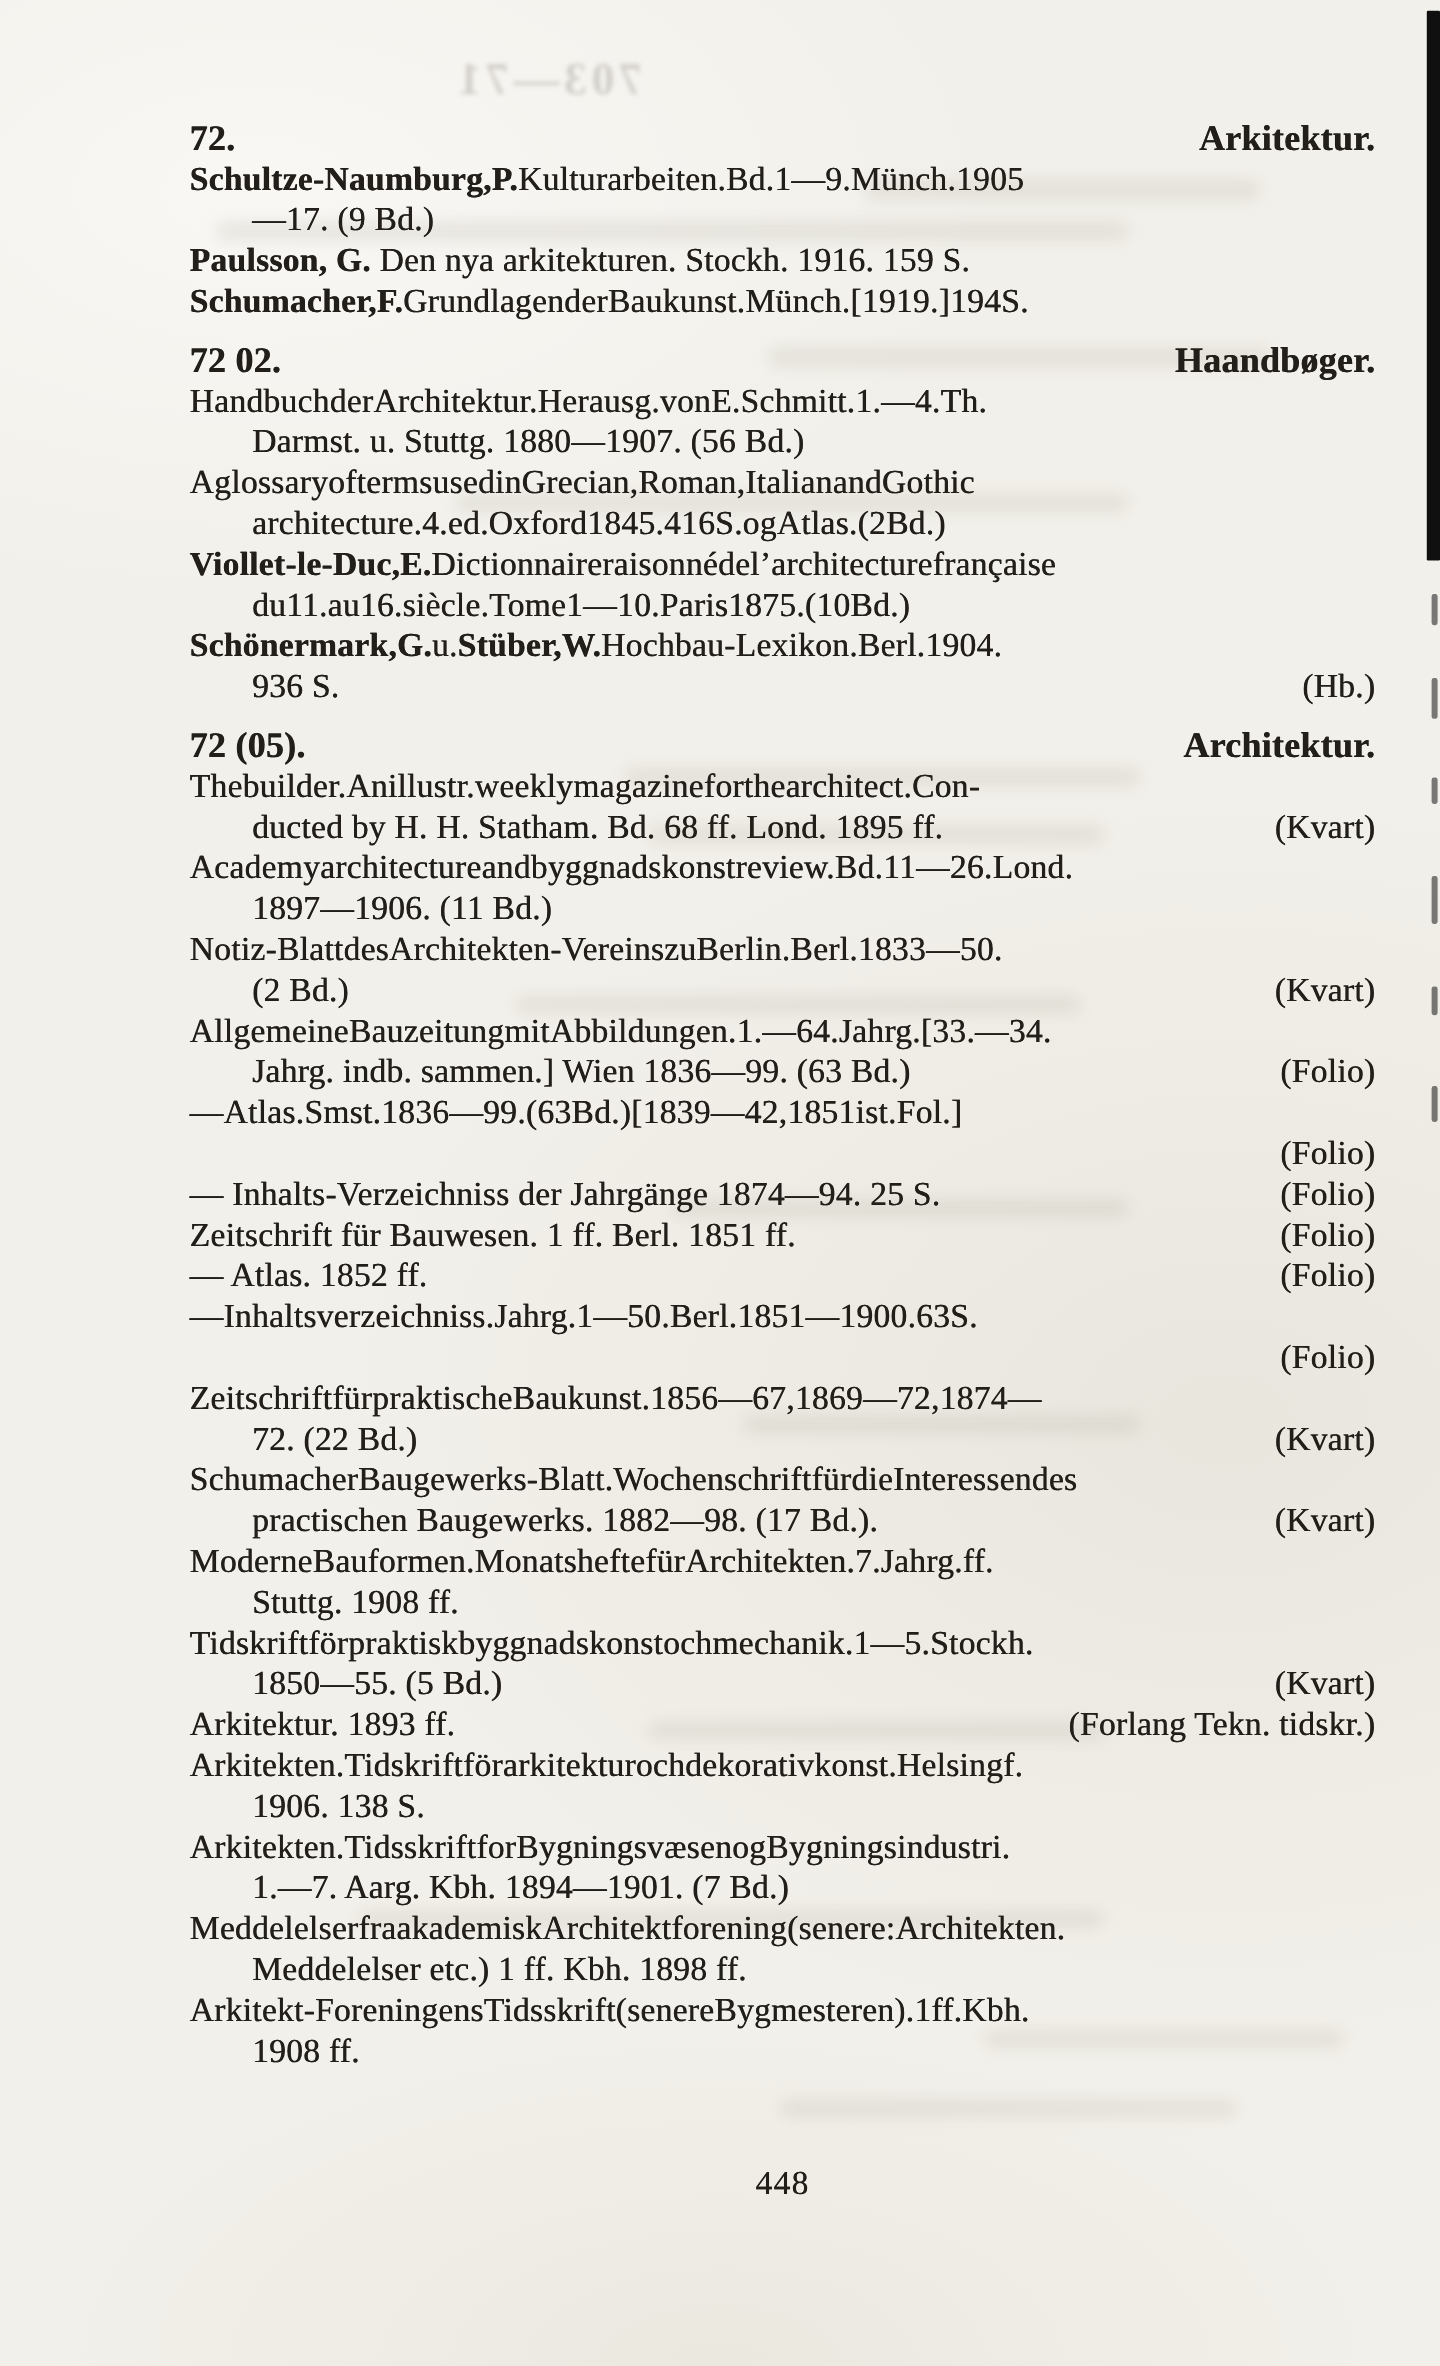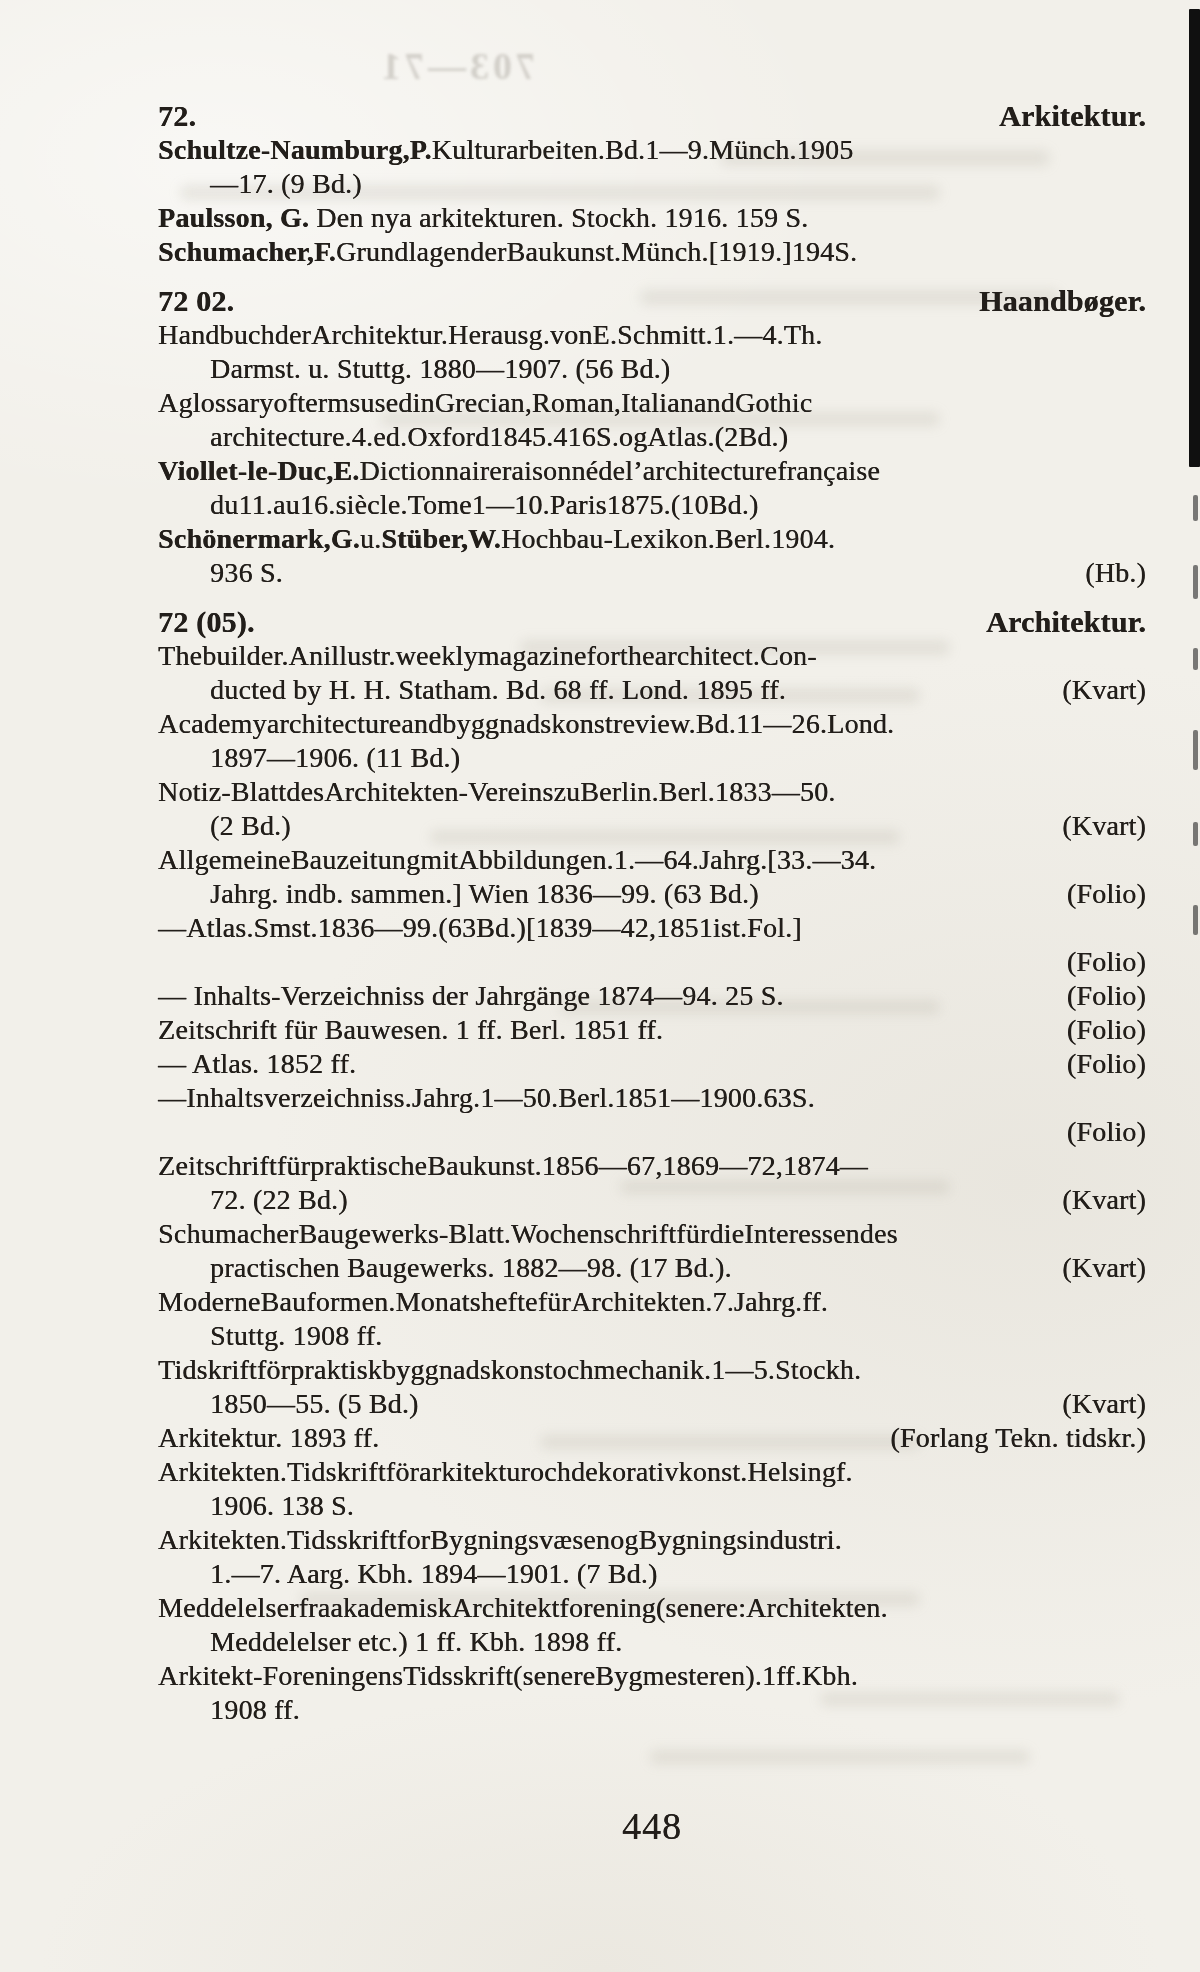--- a/index.html
+++ b/index.html
@@ -52,21 +52,21 @@
   .line{height:34px; white-space:nowrap;}
   .line.gap{margin-top:15px;}
   .line.indent{padding-left:52px;}
   .line.split{display:flex; justify-content:space-between; align-items:baseline; white-space:nowrap;}
   .line.words{display:flex; justify-content:flex-start; align-items:baseline;}
   .line.heading{font-weight:bold; font-size:30px;}
   .b{font-weight:bold;}
   .page-number{
     position:absolute; left:158px; top:1804px; width:988px;
     text-align:center;
-    font-size:38px; letter-spacing:1px;
+    font-size:28px; letter-spacing:1px;
     text-shadow:0.35px 0 0 currentColor;
   }
 </style>
 </head>
 <body>
 
 <div class="page">
 
   <div class="bleed-text">703—71</div>
 

